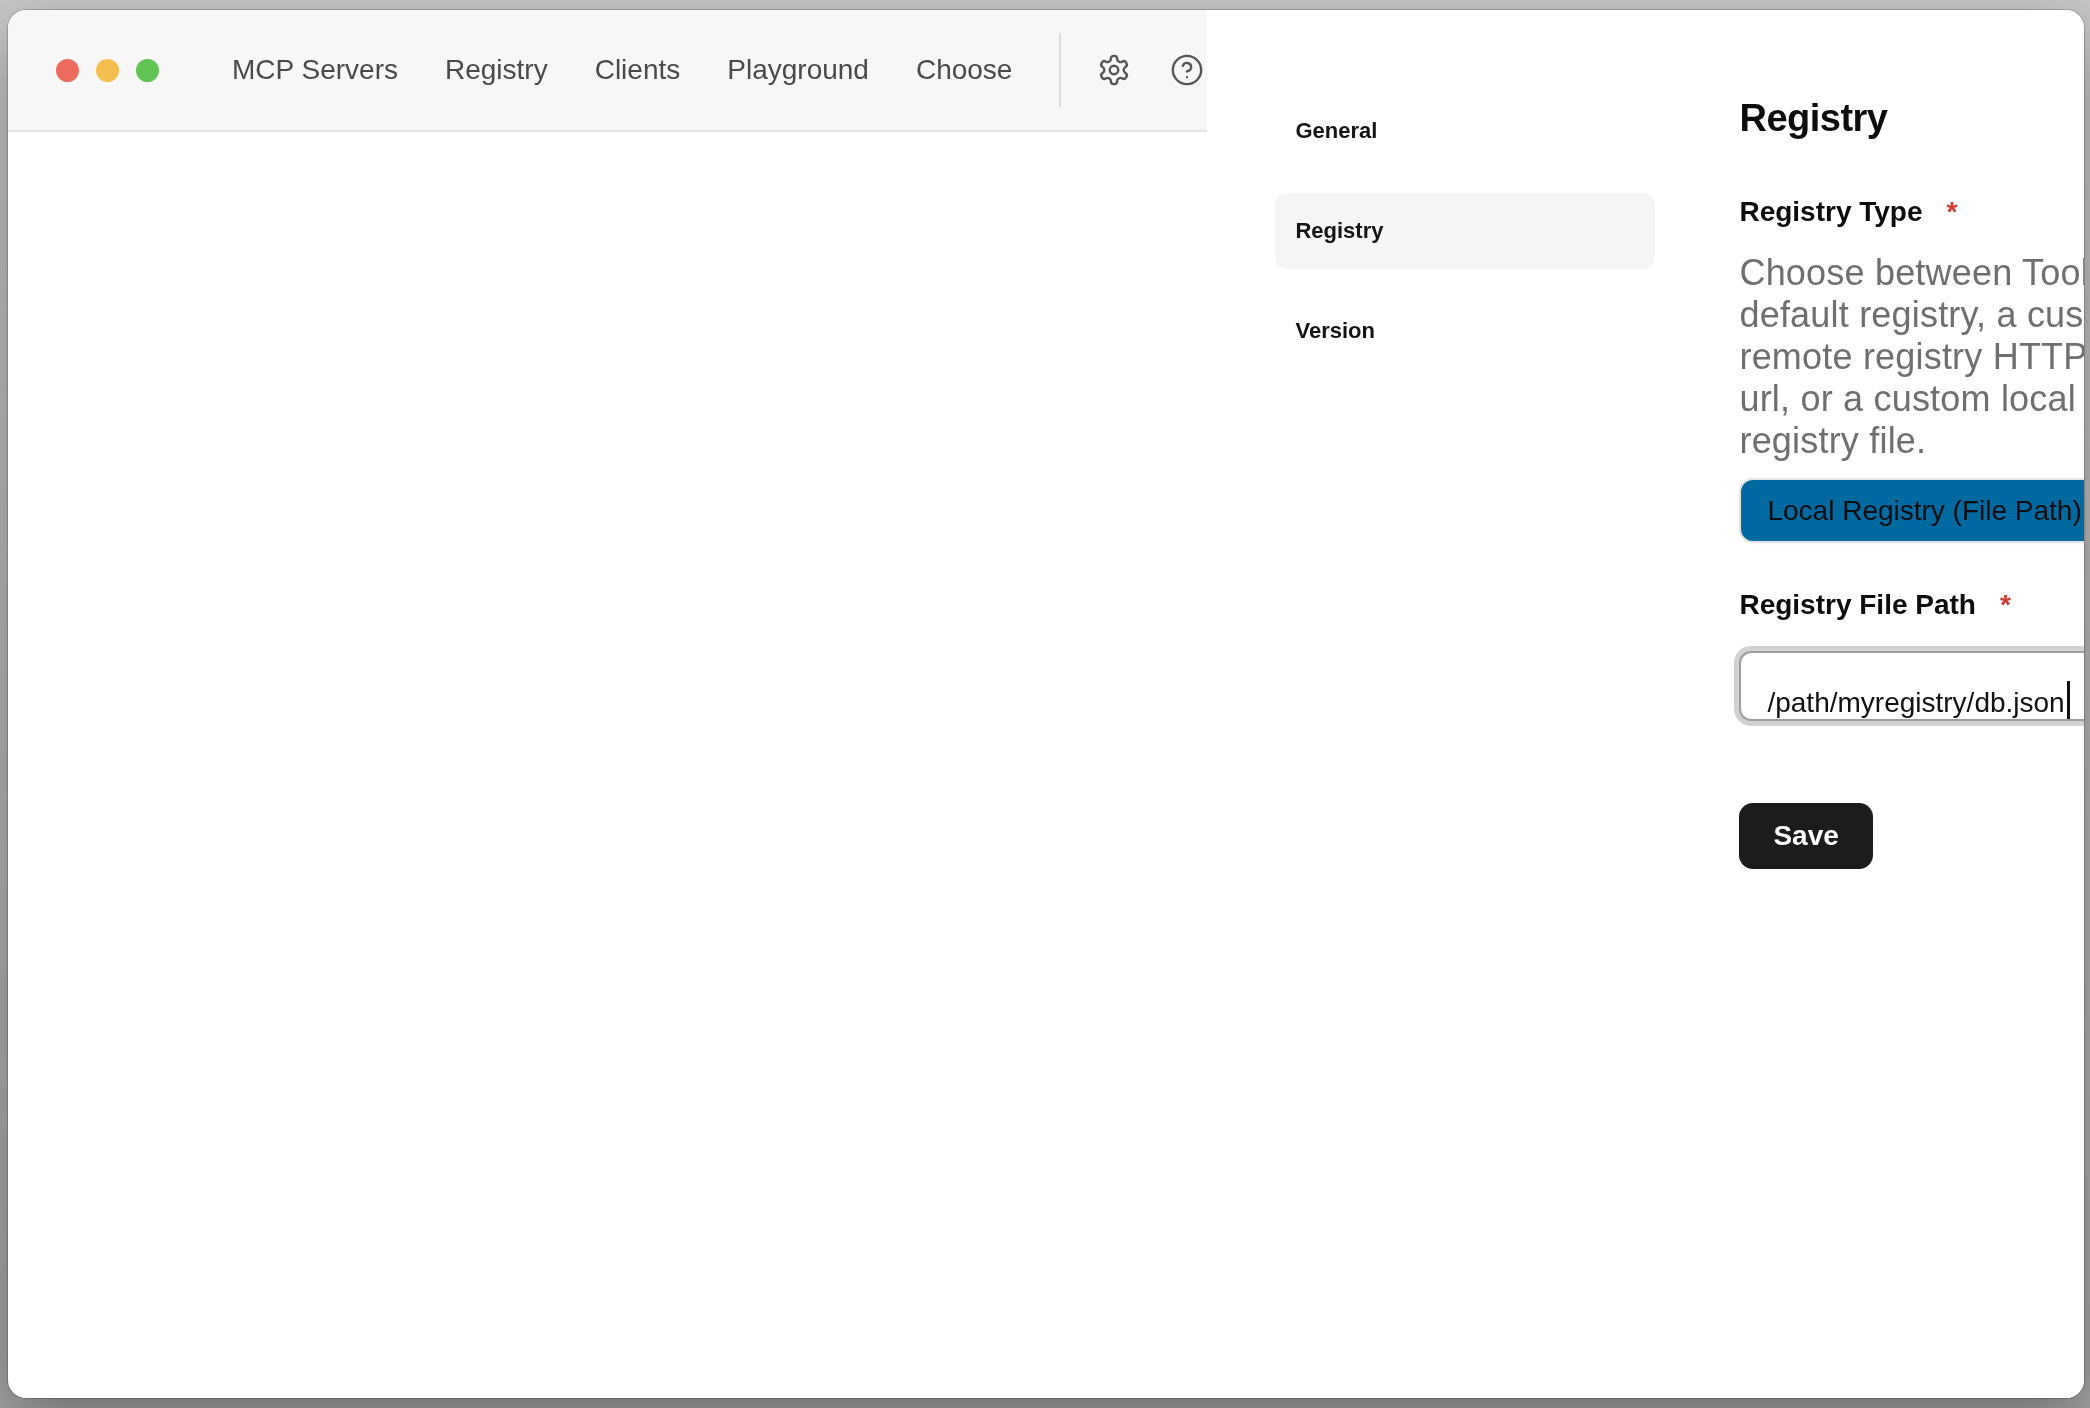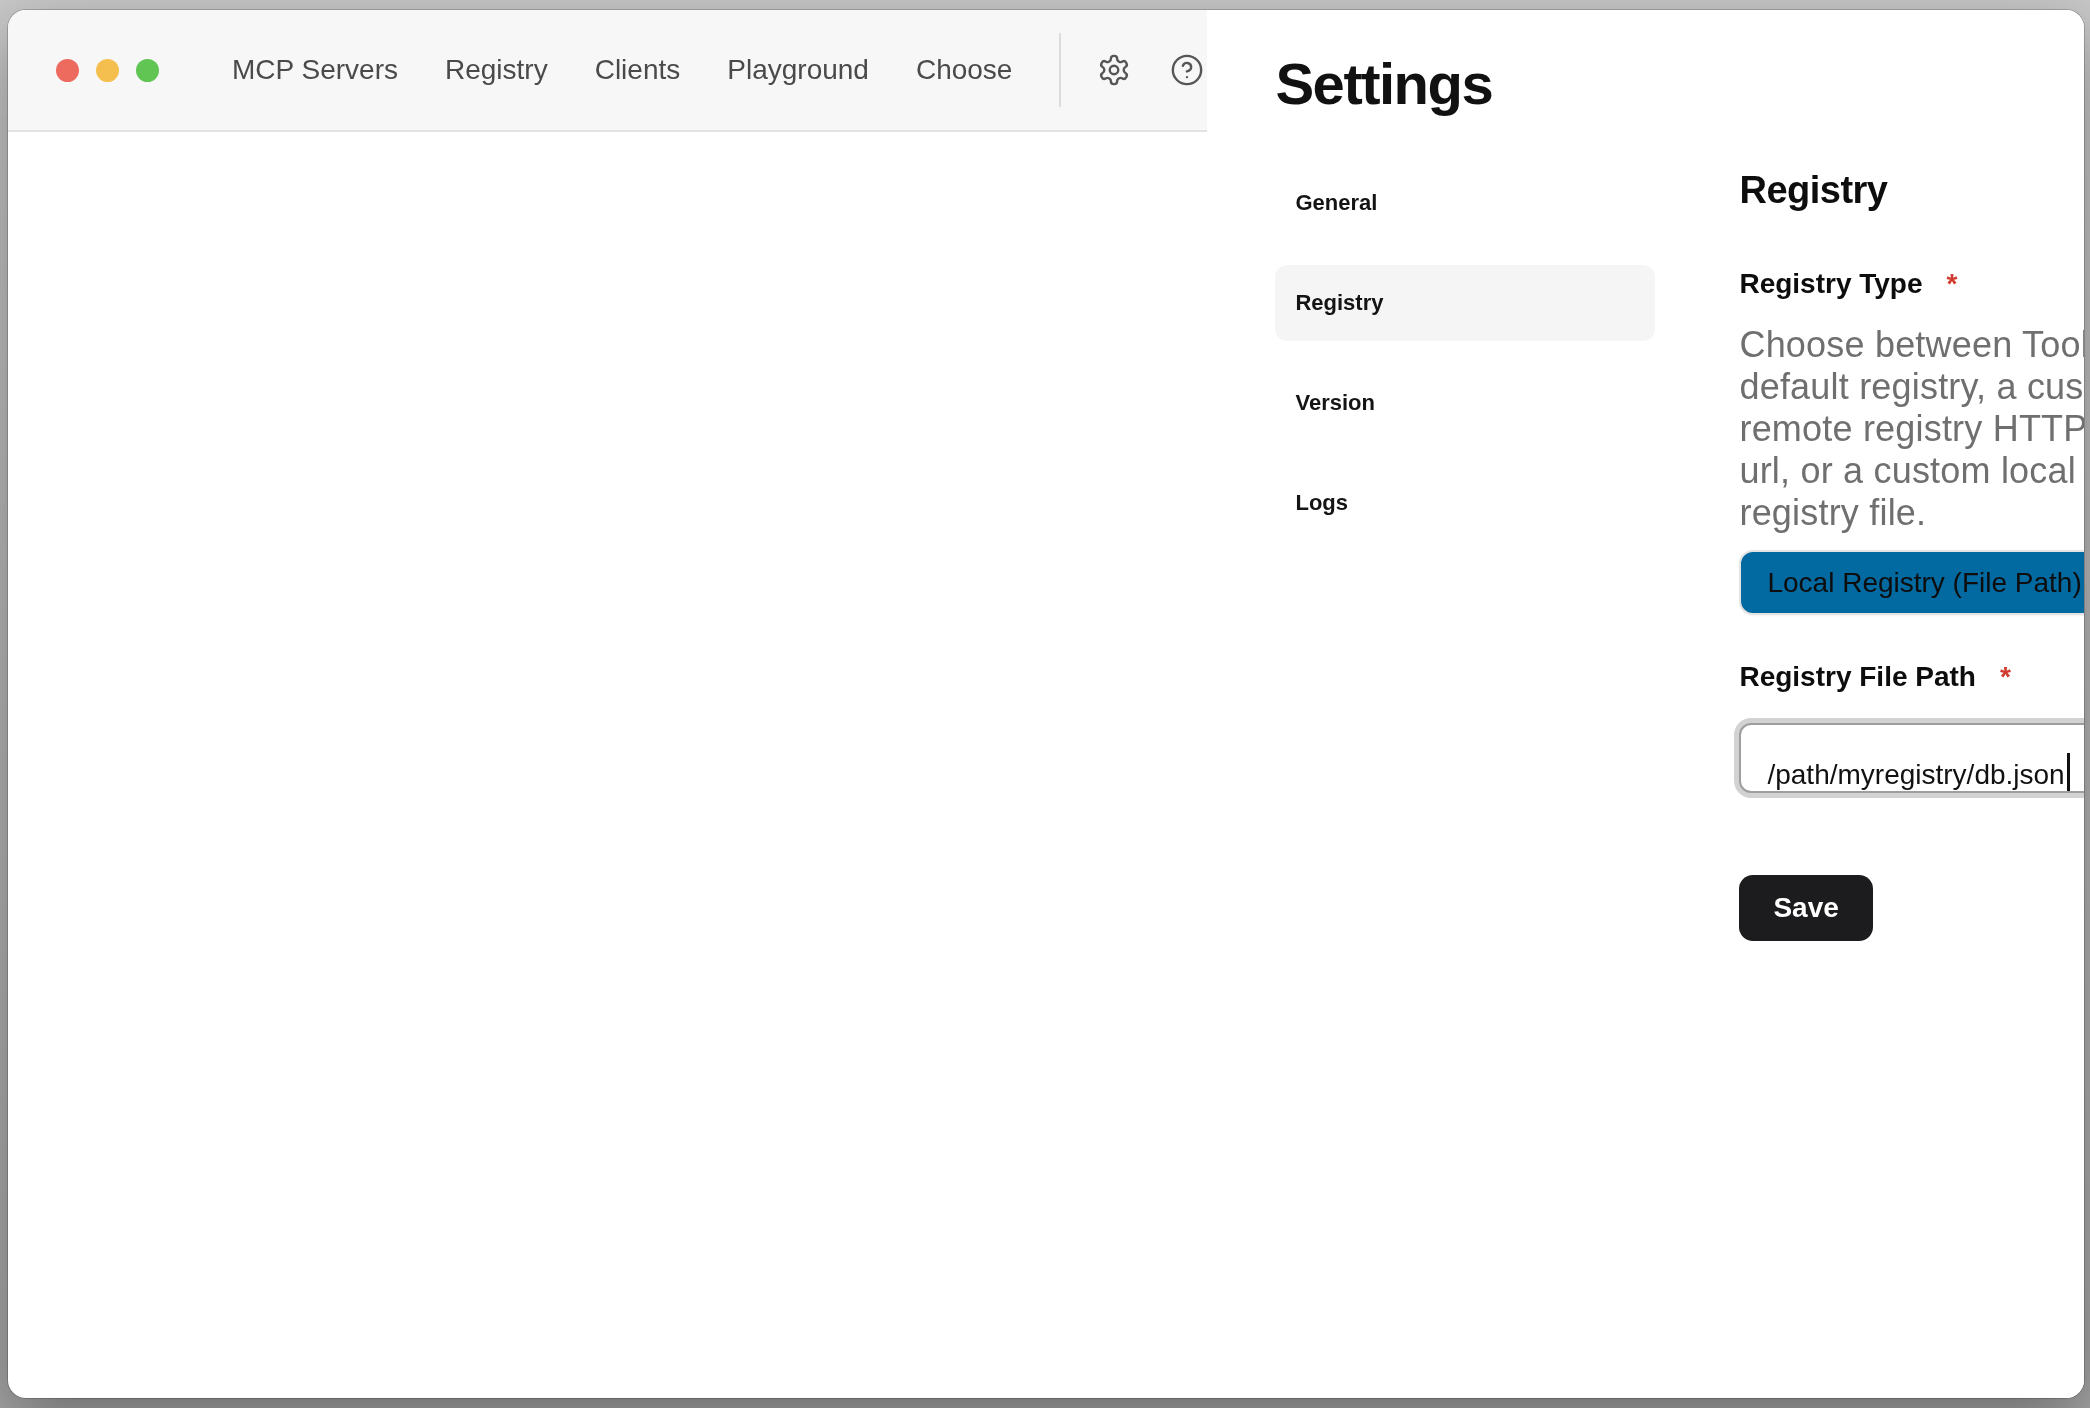--- a/index.html
+++ b/index.html
@@ -221,28 +221,26 @@
         <svg viewBox="0 0 24 24" fill="none" stroke-width="1.7" stroke-linecap="round" stroke-linejoin="round">
           <circle cx="12" cy="12" r="10"></circle>
           <path d="M9.09 9a3 3 0 0 1 5.83 1c0 2-3 3-3 3"></path>
           <path d="M12 17h.01"></path>
         </svg>
       </span>
     </button>
   </header>
 
   <div class="content">
-    <h1 class="page-title">Settings</h1>
 
     <div class="settings-row">
       <aside class="side">
         <div class="side-item">General</div>
         <div class="side-item active">Registry</div>
         <div class="side-item">Version</div>
-        <div class="side-item">Logs</div>
       </aside>
 
       <section class="panel">
         <h2 class="section-heading">Registry</h2>
 
         <div class="field">
           <div class="label-row">
             <span class="flabel">Registry Type</span>
             <span class="req">*</span>
           </div>

